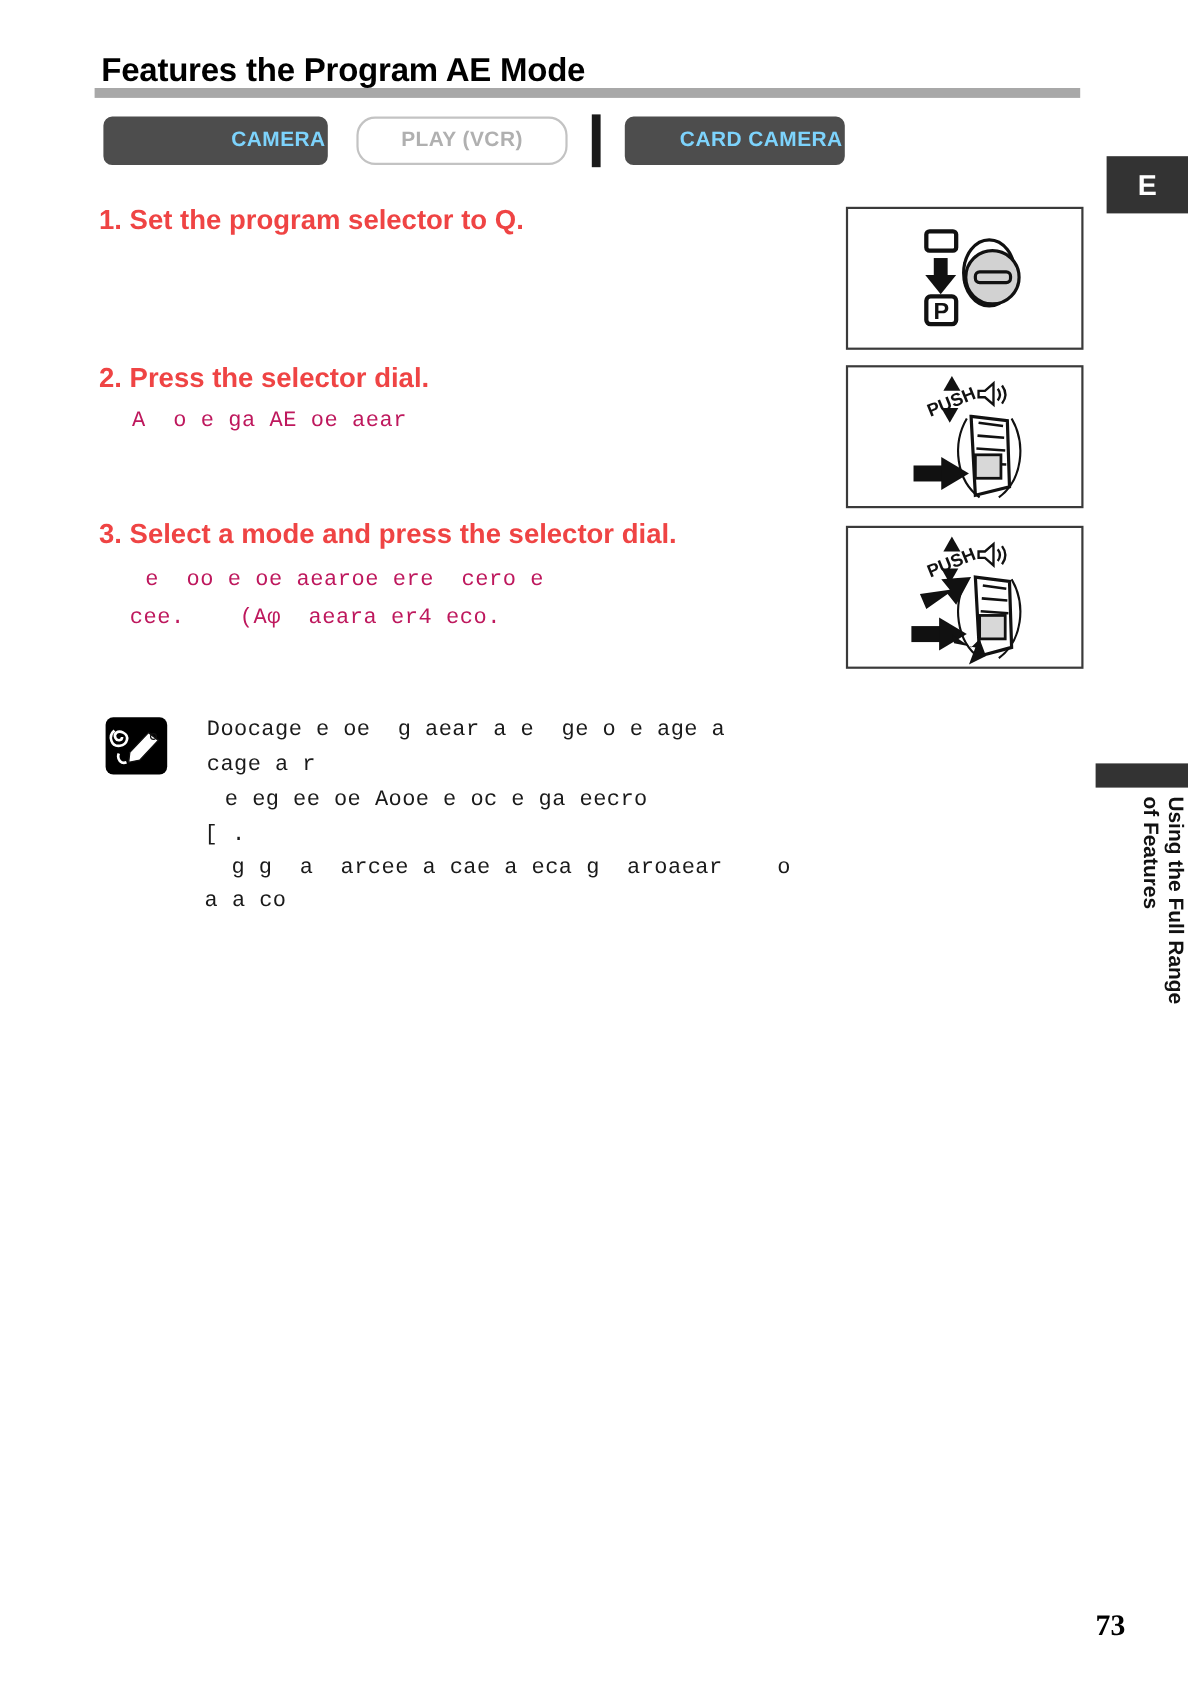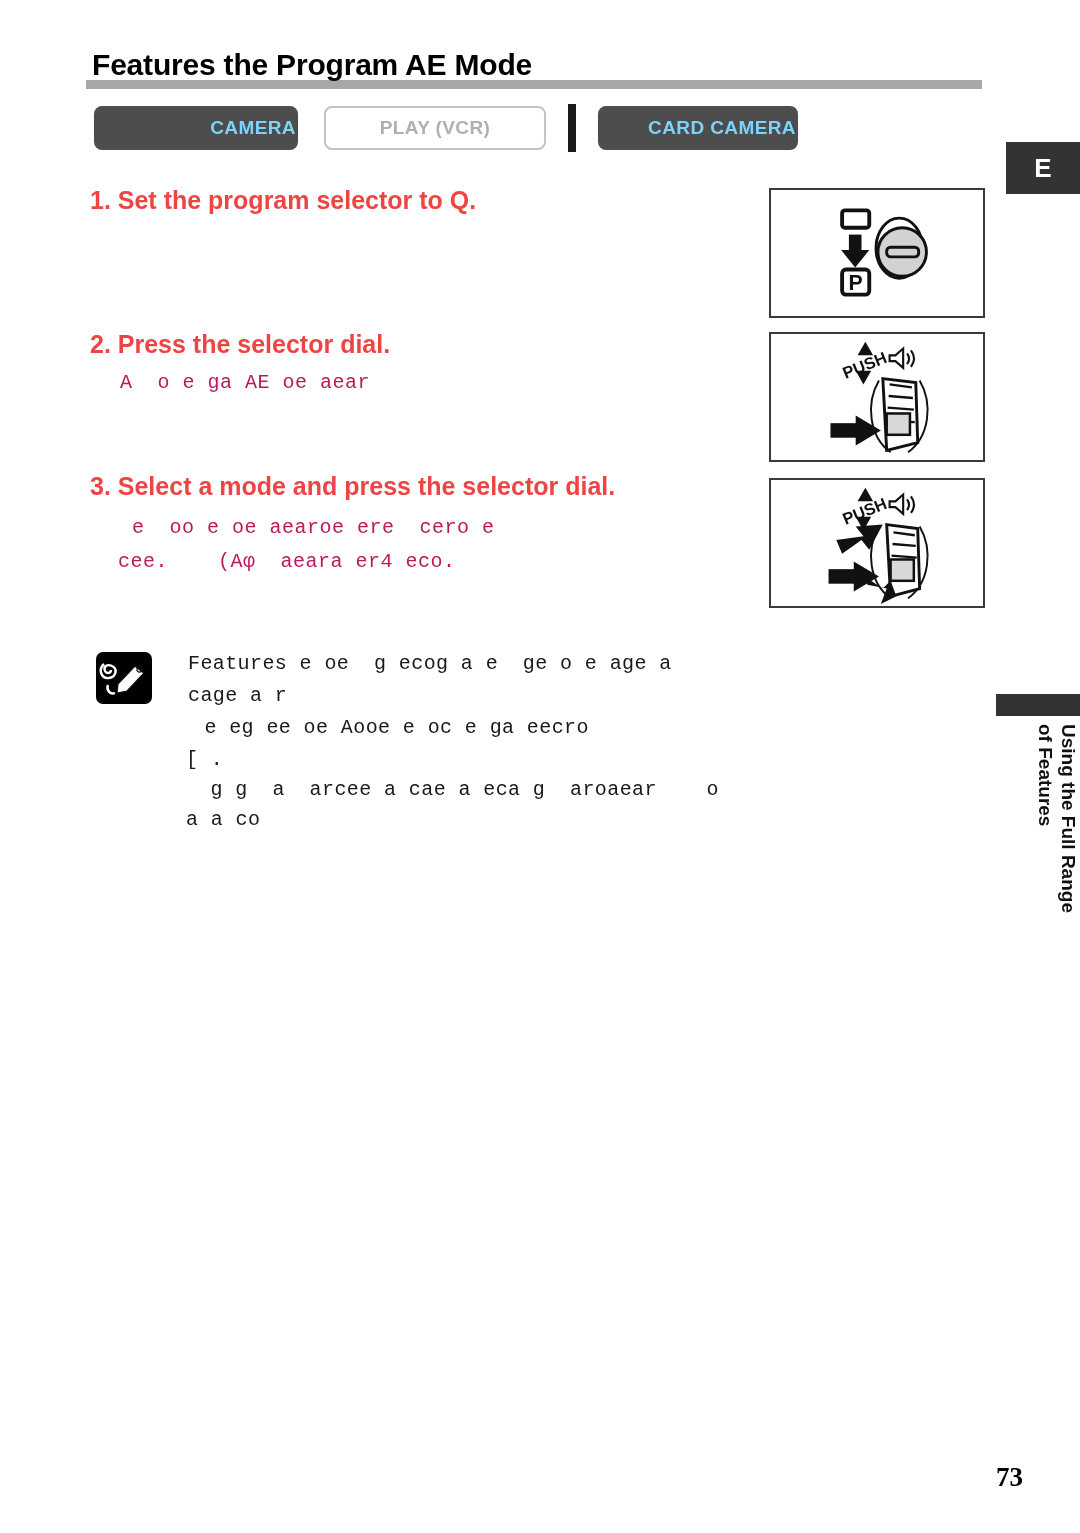--- a/index.html
+++ b/index.html
@@ -60,21 +60,21 @@
     color: #7dd3fc;
     border: 2px solid #4d4d4d;
     justify-content: flex-end;
   }
   .mode-tab.off {
     background: #ffffff;
     color: #b0b0b0;
     border: 2px solid #c3c3c3;
   }
   .tab-camera    { width: 204px; }
-  .tab-play      { width: 222px; margin-left: 26px; }
+  .tab-play      { width: 192px; margin-left: 26px; border-radius: 17px; }
   .tab-cardcam   { width: 200px; margin-left: 0px; }
   .tab-cardplay  { width: 208px; margin-left: 22px; }
   .mode-divider {
     width: 8px;
     height: 48px;
     background: #1a1a1a;
     margin-left: 22px;
     margin-right: 22px;
   }
 
@@ -240,21 +240,21 @@
       <path d="M8 12 C2 17, 5 27, 13 26 C20 25, 22 17, 16 14 C11 11.5, 7 15, 9 19 C10.5 22, 15 21.5, 15 18"></path>
       <path d="M12 33 C10 38, 14 43, 19 41"></path>
     </g>
     <g fill="#ffffff" stroke="#111111" stroke-width="1.2">
       <path d="M22 32 L39 14 L48 21 L31 39 L21 41 Z"></path>
     </g>
     <path d="M39 14 L48 21" stroke="#111111" stroke-width="1.2" fill="none"></path>
     <circle cx="43.5" cy="17.5" r="2.6" fill="none" stroke="#111111" stroke-width="1.1"></circle>
   </svg>
 </div>
-<div class="note-line n-l1">Features e oe  g ecog a e  ge o e age a</div>
+<div class="note-line n-l1">Doocage e oe  g aear a e  ge o e age a</div>
 <div class="note-line n-l2">cage a r</div>
 <div class="note-line n-l3"> e eg ee oe Aooe e oc e ga eecro</div>
 <div class="note-line n-l4">[ .</div>
 <div class="note-line n-l5"> g g  a  arcee a cae a eca g  aroaear    o</div>
 <div class="note-line n-l6">a a co</div>
 
 <div class="figure fig1">
   <svg viewBox="0 0 216 130" aria-hidden="true">
 
     <rect x="72" y="21" width="28" height="18" rx="3" fill="#ffffff" stroke="#111111" stroke-width="4"></rect>

